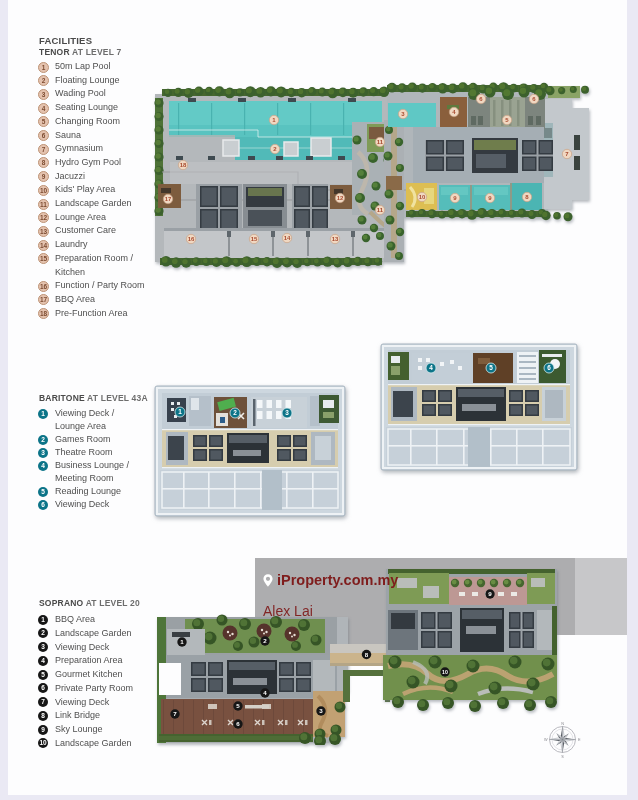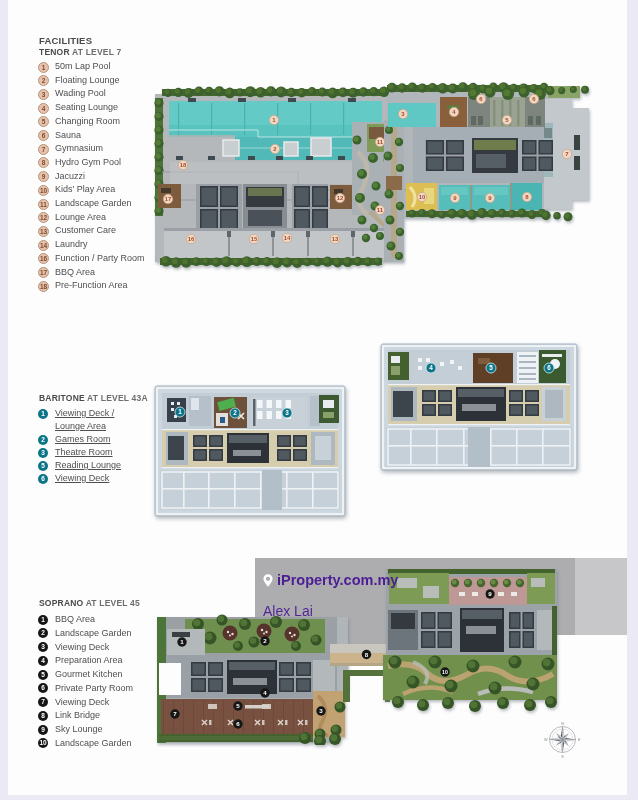--- a/index.html
+++ b/index.html
@@ -5,21 +5,21 @@
 .card{position:absolute;left:8px;top:0;width:619px;height:795px;background:#fdfdfe;}
 .hdr{position:absolute;color:#4a4a4a;font-weight:bold;font-size:8.5px;letter-spacing:0.2px;}
 .sub{font-weight:bold;color:#6d6d6d;}
 .list{position:absolute;width:125px;font-size:9px;color:#4f4f4f;}
 .it{position:relative;padding-left:17px;}
 .num{position:absolute;left:0;top:1.5px;width:10px;height:10px;border-radius:50%;
  font-size:6.5px;font-weight:bold;text-align:center;line-height:10px;}
 .num.t{background:#e4c2ae;border:0.8px solid #bd9376;color:#7c4b30;width:9px;height:9px;line-height:9px;}
 .num.b{background:#0c7488;color:#fff;}
 .num.k{background:#161616;color:#fff;}
-.wm{position:absolute;color:#4c1d95;}
+.wm{position:absolute;color:#7f1d1d;}
 </style></head><body>
 
 <div class="card"></div>
 
 <div class="hdr" style="left:39px;top:35px;font-size:9.5px;text-align:center;">FACILITIES</div>
 
 <div class="hdr" style="left:39px;top:47px;">TENOR <span class="sub">AT LEVEL 7</span></div>
 
 <div class="list" style="left:38px;top:60px;line-height:13.7px;">
 <div class="it"><span class="num t">1</span>50m Lap Pool</div>
@@ -29,36 +29,38 @@
 <div class="it"><span class="num t">5</span>Changing Room</div>
 <div class="it"><span class="num t">6</span>Sauna</div>
 <div class="it"><span class="num t">7</span>Gymnasium</div>
 <div class="it"><span class="num t">8</span>Hydro Gym Pool</div>
 <div class="it"><span class="num t">9</span>Jacuzzi</div>
 <div class="it"><span class="num t">10</span>Kids' Play Area</div>
 <div class="it"><span class="num t">11</span>Landscape Garden</div>
 <div class="it"><span class="num t">12</span>Lounge Area</div>
 <div class="it"><span class="num t">13</span>Customer Care</div>
 <div class="it"><span class="num t">14</span>Laundry</div>
+<div class="it"><span class="num t">15</span>Preparation Room /<br>Kitchen</div>
 <div class="it"><span class="num t">16</span>Function / Party Room</div>
 <div class="it"><span class="num t">17</span>BBQ Area</div>
 <div class="it"><span class="num t">18</span>Pre-Function Area</div>
 </div>
 
 <div class="hdr" style="left:39px;top:393px;">BARITONE <span class="sub">AT LEVEL 43A</span></div>
 
-<div class="list" style="left:38px;top:407px;line-height:13px;text-decoration:underline;">
+<div class="list" style="left:38px;top:407px;line-height:13px;">
 <div class="it"><span class="num b">1</span>Viewing Deck /<br>Lounge Area</div>
 <div class="it"><span class="num b">2</span>Games Room</div>
 <div class="it"><span class="num b">3</span>Theatre Room</div>
+<div class="it"><span class="num b">4</span>Business Lounge /<br>Meeting Room</div>
 <div class="it"><span class="num b">5</span>Reading Lounge</div>
 <div class="it"><span class="num b">6</span>Viewing Deck</div>
 </div>
 
-<div class="hdr" style="left:39px;top:598px;">SOPRANO <span class="sub">AT LEVEL 45</span></div>
+<div class="hdr" style="left:39px;top:598px;">SOPRANO <span class="sub">AT LEVEL 20</span></div>
 
 <div class="list" style="left:38px;top:613px;line-height:13.75px;">
 <div class="it"><span class="num k">1</span>BBQ Area</div>
 <div class="it"><span class="num k">2</span>Landscape Garden</div>
 <div class="it"><span class="num k">3</span>Viewing Deck</div>
 <div class="it"><span class="num k">4</span>Preparation Area</div>
 <div class="it"><span class="num k">5</span>Gourmet Kitchen</div>
 <div class="it"><span class="num k">6</span>Private Party Room</div>
 <div class="it"><span class="num k">7</span>Viewing Deck</div>
 <div class="it"><span class="num k">8</span>Link Bridge</div>

